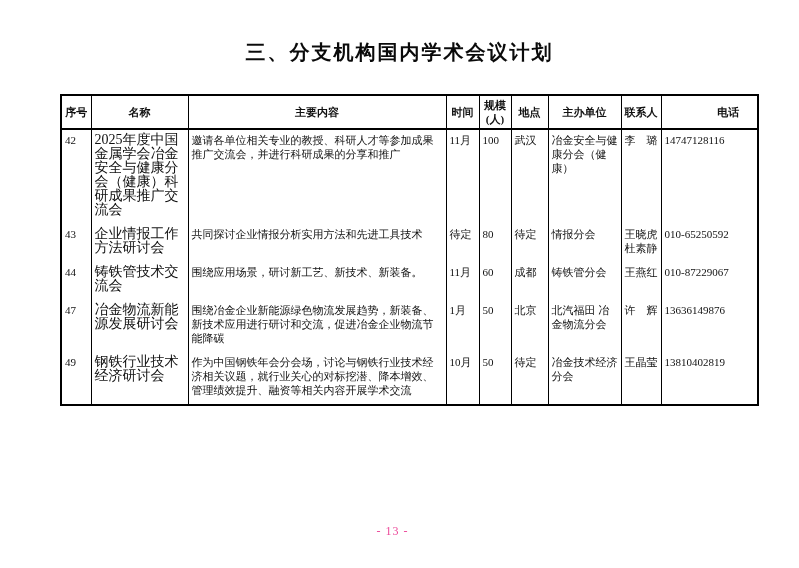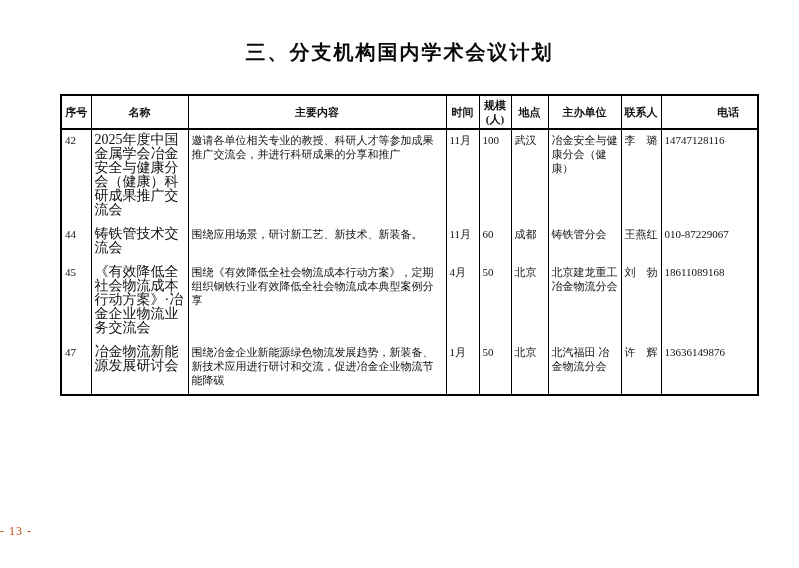--- a/index.html
+++ b/index.html
@@ -65,23 +65,23 @@
     word-break: keep-all;
   }
   td.col-name { font-size: 14px; }
   td.col-phone { word-break: break-all; margin-left: 44px; }
 
   .page-footer {
     position: absolute;
     left: 0;
     right: 14px;
     top: 524px;
-    text-align: left;
+    text-align: center;
     font-size: 12px;
-    color: #c2410c;
+    color: #ec4899;
     letter-spacing: 1px;
   }
 </style>
 </head>
 <body>
 
 <div class="page">
 
   <div class="doc-title">三、分支机构国内学术会议计划</div>
 
@@ -117,50 +117,61 @@
           <td class="col-name">2025年度中国金属学会冶金安全与健康分会（健康）科研成果推广交流会</td>
           <td class="col-content">邀请各单位相关专业的教授、科研人才等参加成果推广交流会，并进行科研成果的分享和推广</td>
           <td class="col-time">11月</td>
           <td class="col-scale">100</td>
           <td class="col-location">武汉</td>
           <td class="col-organizer">冶金安全与健康分会（健康）</td>
           <td class="col-contact">李　璐</td>
           <td class="col-phone">14747128116</td>
         </tr>
         <tr>
+          <td class="col-no">43</td>
+          <td class="col-name">企业情报工作方法研讨会</td>
+          <td class="col-content">共同探讨企业情报分析实用方法和先进工具技术</td>
+          <td class="col-time">待定</td>
+          <td class="col-scale">80</td>
+          <td class="col-location">待定</td>
+          <td class="col-organizer">情报分会</td>
+          <td class="col-contact">王晓虎 杜素静</td>
+          <td class="col-phone">010-65250592</td>
+        </tr>
+        <tr>
           <td class="col-no">44</td>
           <td class="col-name">铸铁管技术交流会</td>
           <td class="col-content">围绕应用场景，研讨新工艺、新技术、新装备。</td>
           <td class="col-time">11月</td>
           <td class="col-scale">60</td>
           <td class="col-location">成都</td>
           <td class="col-organizer">铸铁管分会</td>
           <td class="col-contact">王燕红</td>
           <td class="col-phone">010-87229067</td>
-        </tr>
-        <tr>
-          <td class="col-no">45</td>
-          <td class="col-name">《有效降低全社会物流成本行动方案》·冶金企业物流业务交流会</td>
-          <td class="col-content">围绕《有效降低全社会物流成本行动方案》，定期组织钢铁行业有效降低全社会物流成本典型案例分享</td>
-          <td class="col-time">4月</td>
-          <td class="col-scale">50</td>
-          <td class="col-location">北京</td>
-          <td class="col-organizer">北京建龙重工 冶金物流分会</td>
-          <td class="col-contact">刘　勃</td>
-          <td class="col-phone">18611089168</td>
         </tr>
         <tr>
           <td class="col-no">47</td>
           <td class="col-name">冶金物流新能源发展研讨会</td>
           <td class="col-content">围绕冶金企业新能源绿色物流发展趋势，新装备、新技术应用进行研讨和交流，促进冶金企业物流节能降碳</td>
           <td class="col-time">1月</td>
           <td class="col-scale">50</td>
           <td class="col-location">北京</td>
           <td class="col-organizer">北汽福田 冶金物流分会</td>
           <td class="col-contact">许　辉</td>
           <td class="col-phone">13636149876</td>
         </tr>
+        <tr>
+          <td class="col-no">49</td>
+          <td class="col-name">钢铁行业技术经济研讨会</td>
+          <td class="col-content">作为中国钢铁年会分会场，讨论与钢铁行业技术经济相关议题，就行业关心的对标挖潜、降本增效、管理绩效提升、融资等相关内容开展学术交流</td>
+          <td class="col-time">10月</td>
+          <td class="col-scale">50</td>
+          <td class="col-location">待定</td>
+          <td class="col-organizer">冶金技术经济分会</td>
+          <td class="col-contact">王晶莹</td>
+          <td class="col-phone">13810402819</td>
+        </tr>
       </tbody>
   </table>
 
   <div class="page-footer">- 13 -</div>
 
 </div>
 
 </body></html>

